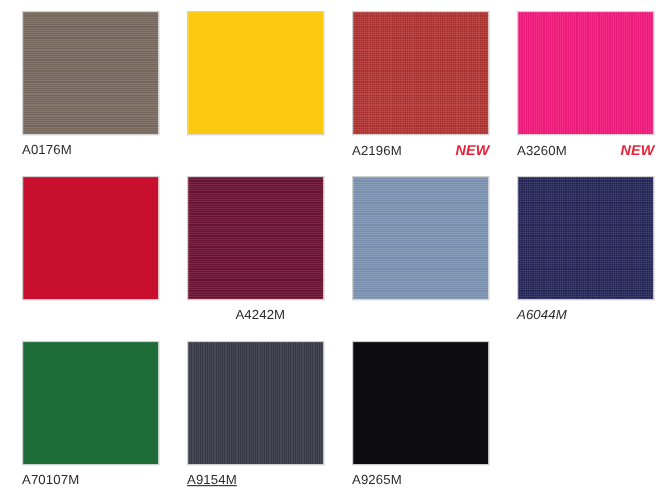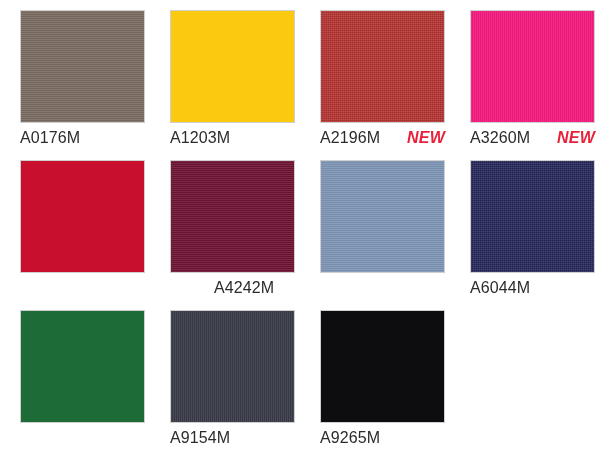--- a/index.html
+++ b/index.html
@@ -98,28 +98,28 @@
   .swatch-caption {
     width: 125px;
     box-sizing: border-box;
     margin-top: 6px;
     display: flex;
     align-items: baseline;
     justify-content: space-between;
   }
 
   .swatch-code {
-    font-size: 16px;
+    font-size: 12px;
     color: #2b2b2b;
     letter-spacing: 0.1px;
     white-space: nowrap;
   }
 
   .swatch-new {
-    font-size: 16px;
+    font-size: 13px;
     font-style: italic;
     font-weight: bold;
     color: #e8203a;
     letter-spacing: 0.2px;
     white-space: nowrap;
   }
   .swatch-new:empty { display: none; }
 </style>
 </head>
 <body>
@@ -130,23 +130,20 @@
         <div class="chip-fill" style="background: rgb(122, 107, 96);"></div>
       </div>
       <div class="swatch-caption">
         <span class="swatch-code" style="color: rgb(43, 43, 43);">A0176M</span>
       </div>
     </div>
     <div class="swatch-cell">
       <div class="swatch-chip tex-none" style="border-color: rgb(207, 207, 207);">
         <div class="chip-fill" style="background: rgb(251, 201, 15);"></div>
       </div>
-      <div class="swatch-caption">
-        <span class="swatch-code" style="color: rgb(43, 43, 43);">A1203M</span>
-      </div>
     </div>
     <div class="swatch-cell">
       <div class="swatch-chip tex-weave" style="border-color: rgb(207, 207, 207);">
         <div class="chip-fill" style="background: rgb(181, 50, 48);"></div>
       </div>
       <div class="swatch-caption">
         <span class="swatch-code" style="color: rgb(43, 43, 43);">A2196M</span>
         <span class="swatch-new" style="color: rgb(232, 32, 58);">NEW</span>
       </div>
     </div>
@@ -175,34 +172,37 @@
     <div class="swatch-cell">
       <div class="swatch-chip tex-horizontal" style="border-color: rgb(207, 207, 207);">
         <div class="chip-fill" style="background: rgb(126, 149, 181);"></div>
       </div>
     </div>
     <div class="swatch-cell">
       <div class="swatch-chip tex-weave" style="border-color: rgb(207, 207, 207);">
         <div class="chip-fill" style="background: rgb(37, 38, 90);"></div>
       </div>
       <div class="swatch-caption">
-        <span class="swatch-code" style="color: rgb(43, 43, 43);">A6044M</span>
+        <span class="swatch-code" style="color: rgb(43, 43, 43); font-style: italic;">A6044M</span>
       </div>
     </div>
     <div class="swatch-cell">
       <div class="swatch-chip tex-none" style="border-color: rgb(207, 207, 207);">
         <div class="chip-fill" style="background: rgb(29, 107, 55);"></div>
+      </div>
+      <div class="swatch-caption">
+        <span class="swatch-code" style="color: rgb(43, 43, 43);">A70107M</span>
       </div>
     </div>
     <div class="swatch-cell">
       <div class="swatch-chip tex-vertical" style="border-color: rgb(207, 207, 207);">
         <div class="chip-fill" style="background: rgb(57, 59, 71);"></div>
       </div>
       <div class="swatch-caption">
-        <span class="swatch-code" style="color: rgb(43, 43, 43);">A9154M</span>
+        <span class="swatch-code" style="color: rgb(43, 43, 43); text-decoration: underline;">A9154M</span>
       </div>
     </div>
     <div class="swatch-cell">
       <div class="swatch-chip tex-none" style="border-color: rgb(207, 207, 207);">
         <div class="chip-fill" style="background: rgb(13, 13, 15);"></div>
       </div>
       <div class="swatch-caption">
         <span class="swatch-code" style="color: rgb(43, 43, 43);">A9265M</span>
       </div>
     </div>

